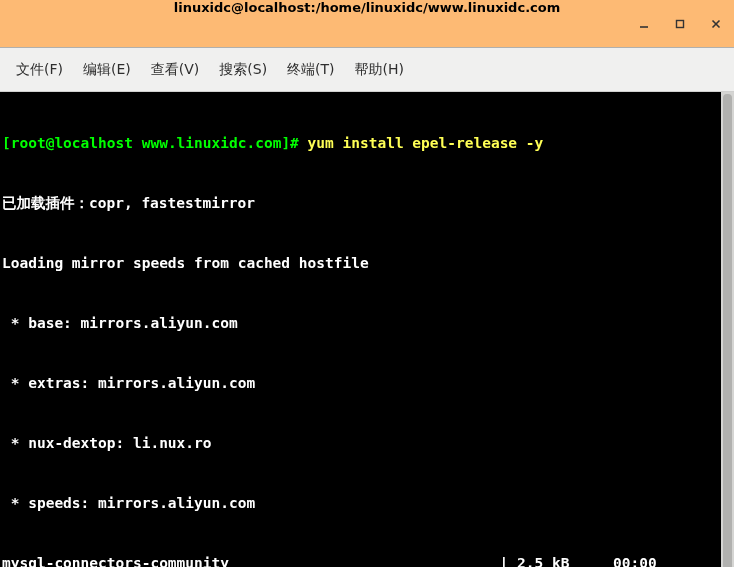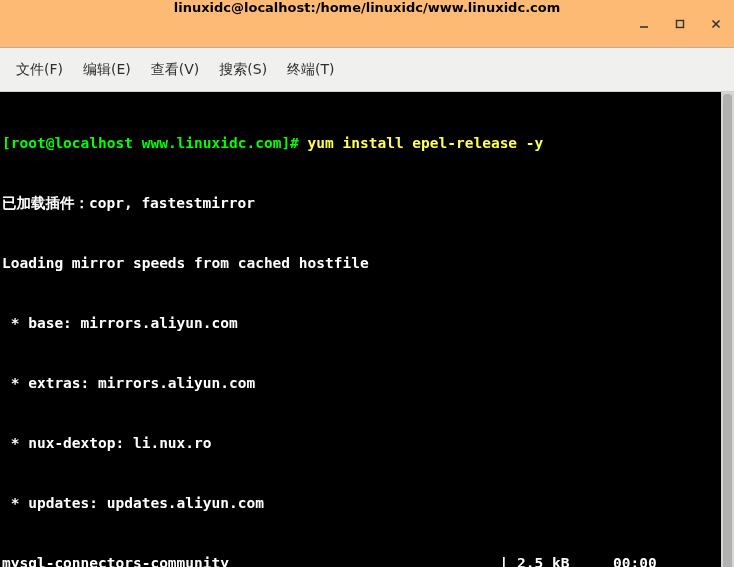--- a/index.html
+++ b/index.html
@@ -132,30 +132,31 @@
     </div>
   </div>
 </div>
 
 <div class="menubar">
   <div class="menu-item">文件(F)</div>
   <div class="menu-item">编辑(E)</div>
   <div class="menu-item">查看(V)</div>
   <div class="menu-item">搜索(S)</div>
   <div class="menu-item">终端(T)</div>
+  <div class="menu-item">帮助(H)</div>
 </div>
 
 <div class="terminal">
   <div class="term-line"><span class="green">[</span><span class="green">root@localhost</span><span class="green"> </span><span class="green">www.linuxidc.com</span><span class="green">]# </span><span class="yellow">yum install epel-release -y</span></div>
   <div class="term-line">已加载插件：copr, fastestmirror</div>
   <div class="term-line">Loading mirror speeds from cached hostfile</div>
   <div class="term-line"> * base: mirrors.aliyun.com</div>
   <div class="term-line"> * extras: mirrors.aliyun.com</div>
   <div class="term-line"> * nux-dextop: li.nux.ro</div>
-  <div class="term-line"> * updates: updates.aliyun.com</div>
+  <div class="term-line"> * speeds: mirrors.aliyun.com</div>
   <div class="term-line">mysql-connectors-community                               | 2.5 kB     00:00</div>
   
   
   
   
   
   
   
   
   

